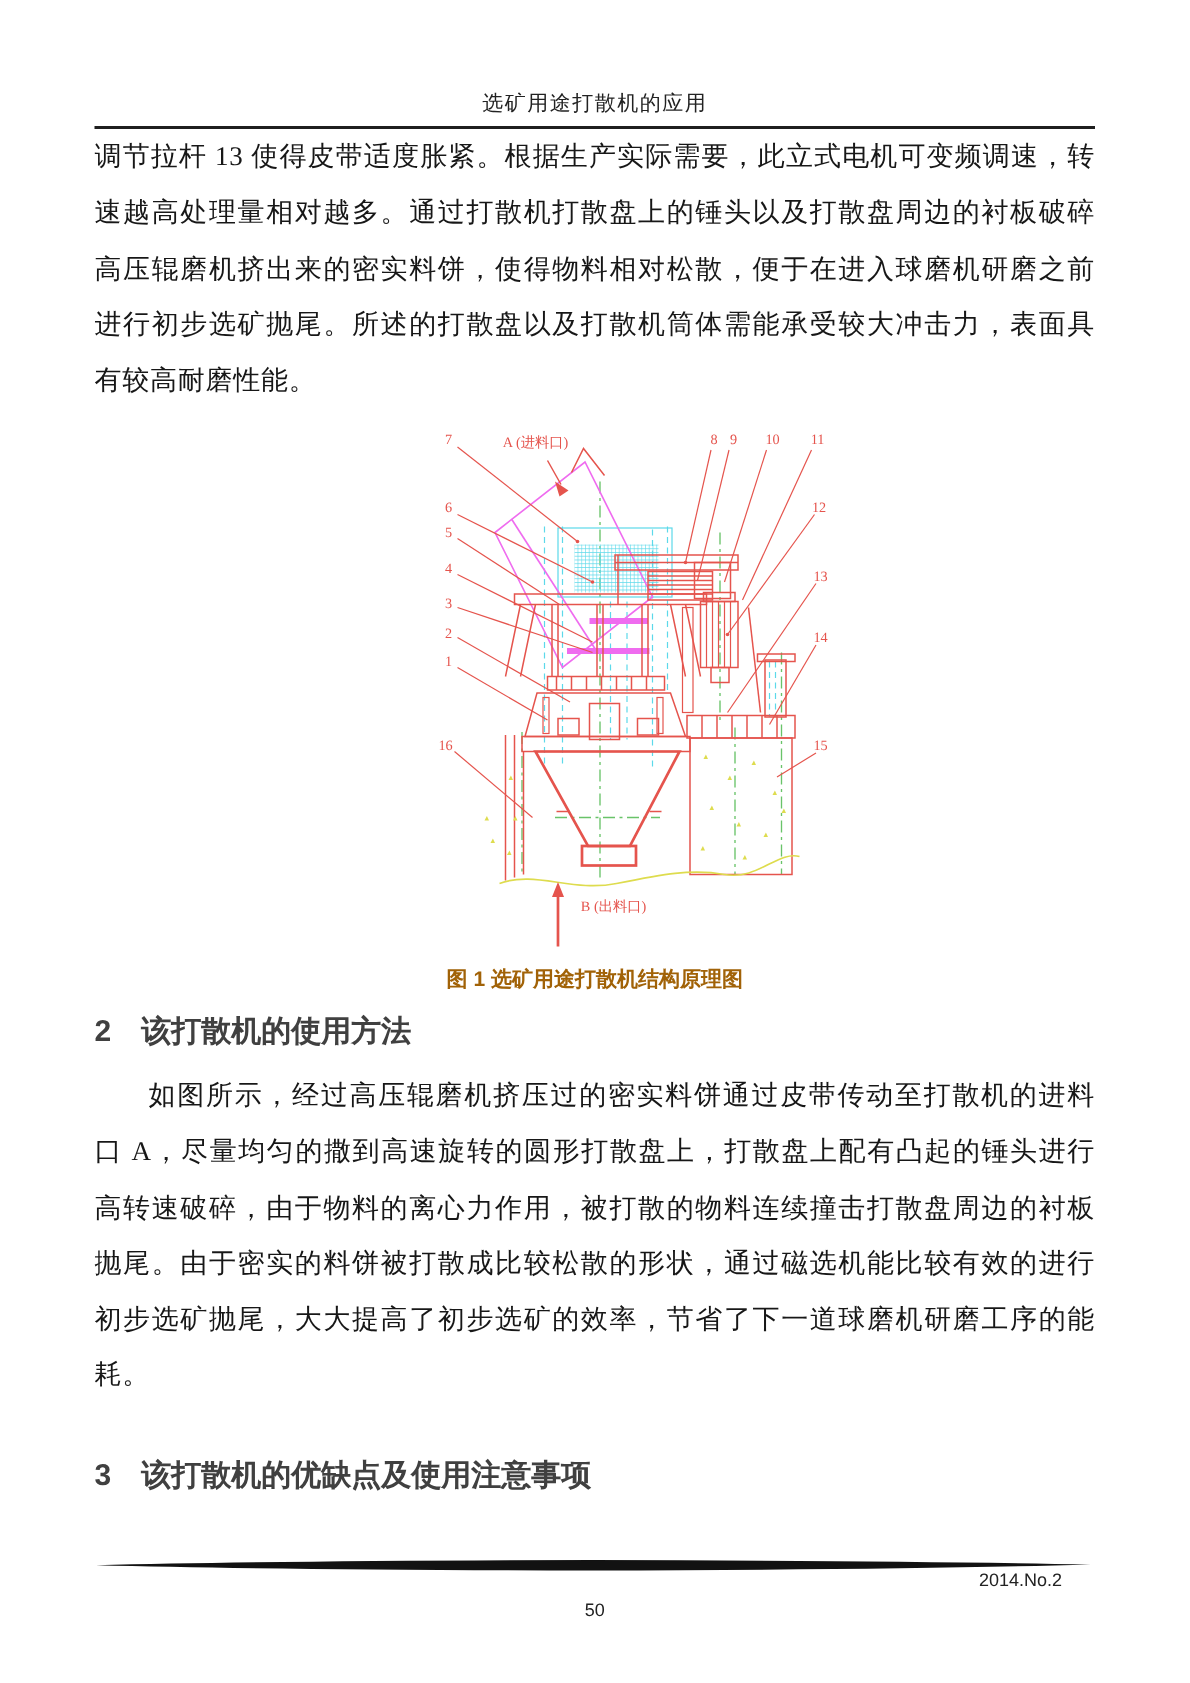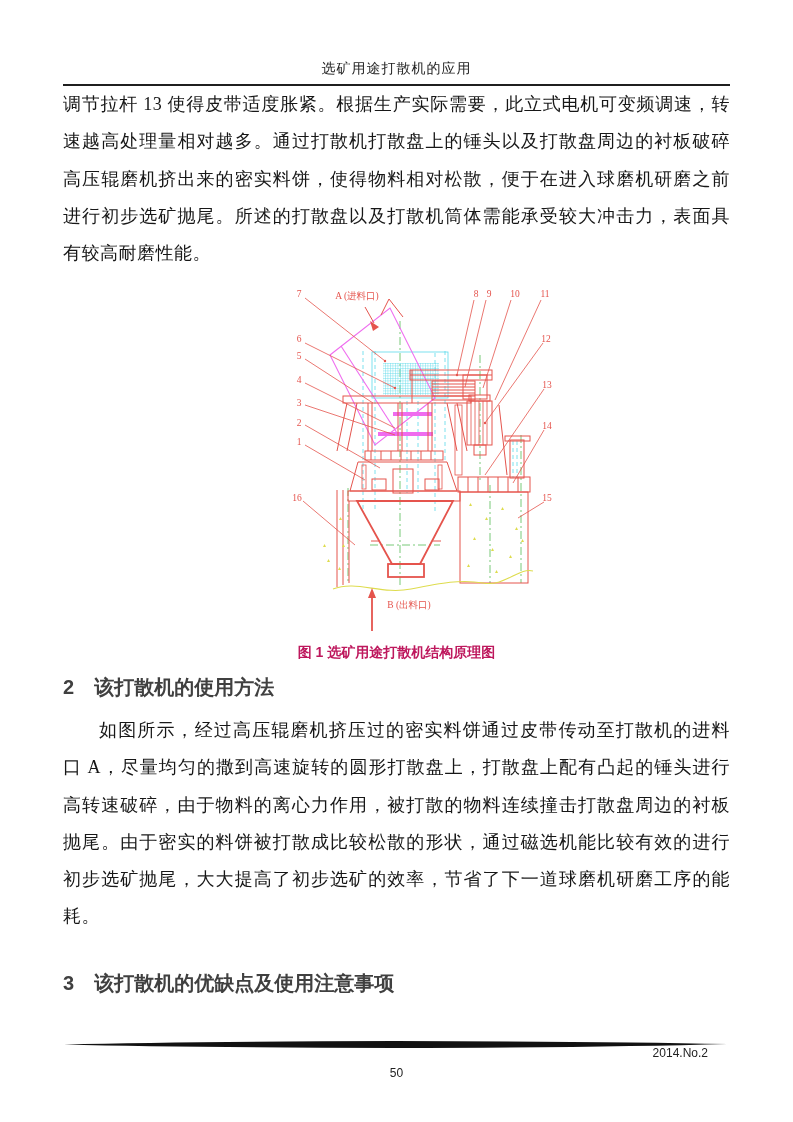--- a/index.html
+++ b/index.html
@@ -31,21 +31,21 @@
   .fl-mag    { fill:var(--fig-magenta,#ef6cef); stroke:none; }
   .st-cyan   { stroke:var(--fig-cyan,#5cd9ea); fill:none; stroke-width:0.8; }
   .st-cyan-d { stroke:var(--fig-cyan,#5cd9ea); fill:none; stroke-width:0.8; stroke-dasharray:4 3; }
   .st-green  { stroke:var(--fig-green,#69c369); fill:none; stroke-width:0.9; stroke-dasharray:8 3 2 3; }
   .st-yel    { stroke:var(--fig-yellow,#dedc4e); fill:none; stroke-width:1.1; }
   .fl-yel    { fill:var(--fig-yellow,#dedc4e); stroke:none; }
   .fl-red    { fill:var(--fig-red,#e5544d); stroke:none; }
 
   .fig-caption { position:absolute; top:644px; left:63px; width:667px; text-align:center;
                  font-family:"Liberation Sans","DejaVu Sans",sans-serif; font-weight:bold;
-                 font-size:14px; color:#be185d; }
+                 font-size:14px; color:#a16207; }
 
   .sec-heading { position:absolute; left:63px; width:667px; font-family:"Liberation Sans","DejaVu Sans",sans-serif;
                  font-weight:bold; font-size:20px; color:#404040; }
   #h2 { top:674px; } #h3 { top:970px; }
   .sec-num { display:inline-block; margin-right:20px; }
 
   .footer-bar { position:absolute; top:1035px; left:63px; width:665px; height:9px; }
   .footer-page { position:absolute; top:1066px; left:63px; width:667px; text-align:center;
                  font-family:"Liberation Sans","DejaVu Sans",sans-serif; font-size:12px; color:#222; }
   .footer-issue { position:absolute; top:1046px; right:85px;

